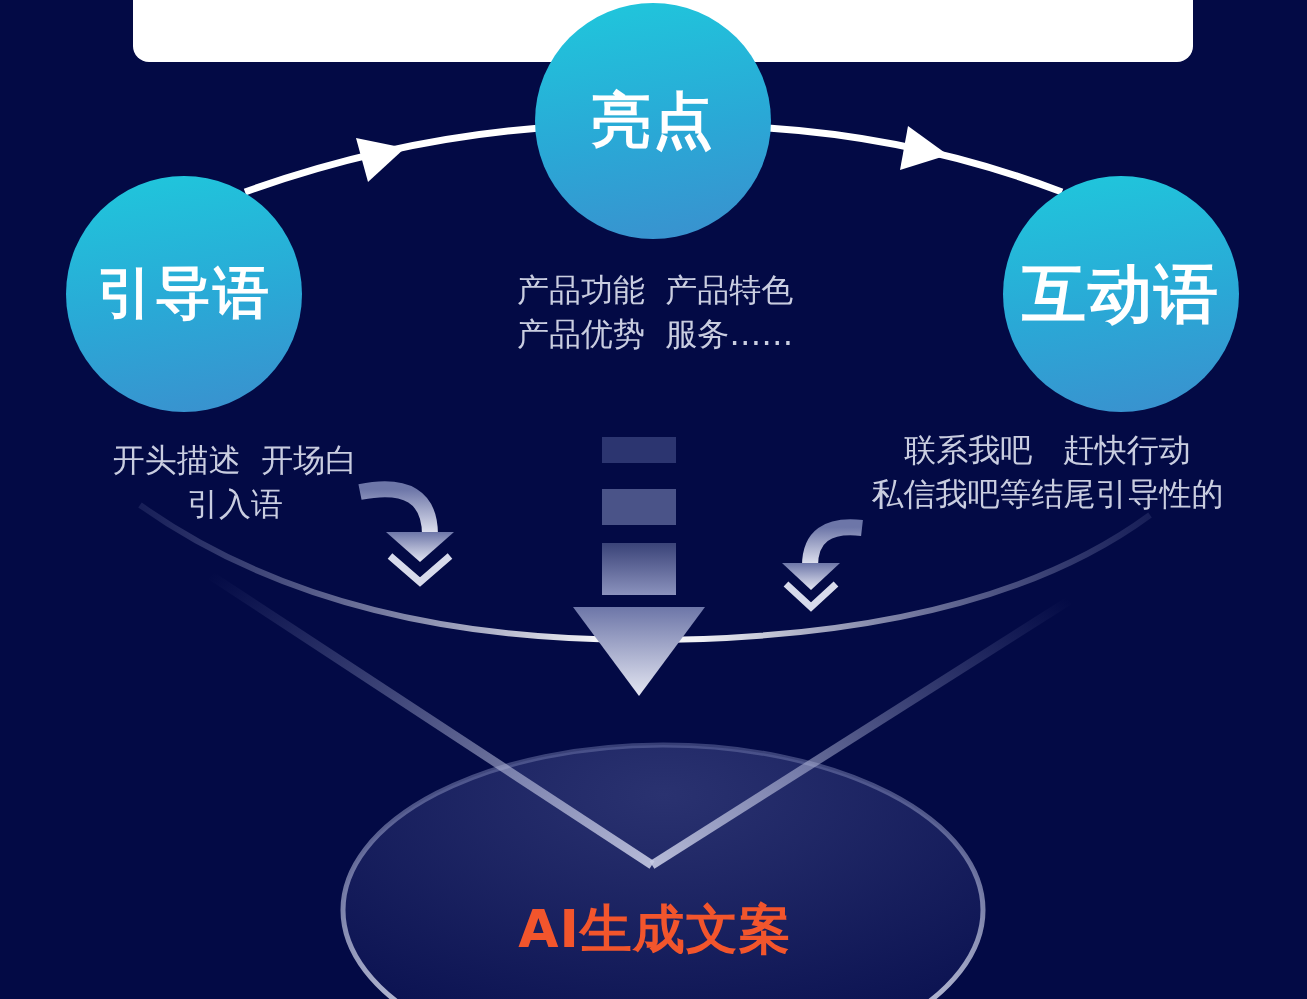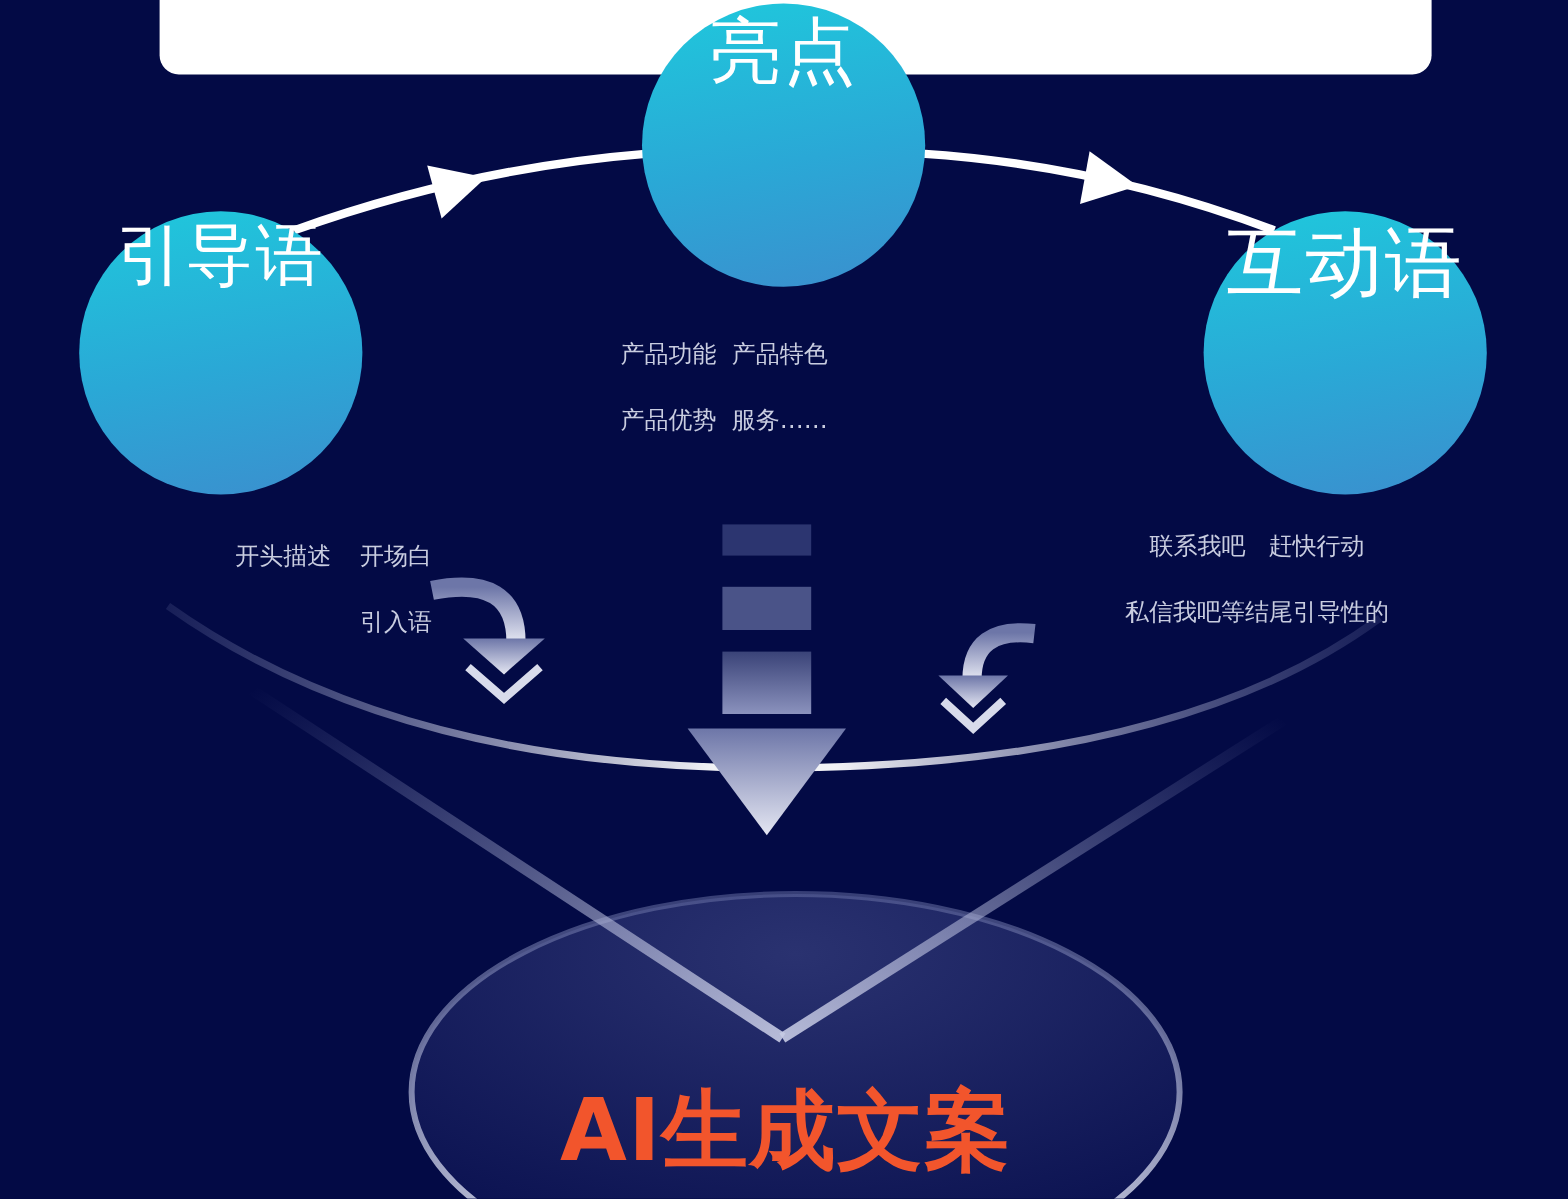--- a/index.html
+++ b/index.html
@@ -9,37 +9,37 @@
     font-family:"DejaVu Sans","Liberation Sans",sans-serif;
   }
   .top-card {
     position:absolute; left:133px; top:-20px; width:1060px; height:82px;
     background:#ffffff; border-radius:0 0 16px 16px;
   }
   svg.canvas { position:absolute; left:0; top:0; }
   .node {
     position:absolute; border-radius:50%;
     background:linear-gradient(170deg,#1fc8dc 0%,#2aa8d6 55%,#3b8fce 100%);
-    display:flex; justify-content:center;
-    color:#ffffff; font-weight:normal;
+    display:flex; align-items:center; justify-content:center;
+    color:#ffffff; font-weight:bold;
   }
   .node span { letter-spacing:2px; }
   .node-left  { left:66px;  top:176px; width:236px; height:236px; font-size:56px; }
   .node-mid   { left:535px; top:3px;   width:236px; height:236px; font-size:60px; }
   .node-right { left:1003px; top:176px; width:236px; height:236px; font-size:64px; }
   .desc {
-    position:absolute; color:#c9cde0; font-size:20px; line-height:55px;
+    position:absolute; color:#c9cde0; font-size:32px; line-height:44px;
     white-space:pre;
   }
   .desc-mid   { left:517px; top:268px; text-align:left; }
-  .desc-left  { left:110px; top:438px; width:250px; text-align:right;font-family:Liberation Mono, monospace; }
+  .desc-left  { left:110px; top:438px; width:250px; text-align:center; }
   .desc-right { left:870px; top:428px; width:355px; text-align:center; }
   .result {
     position:absolute; left:330px; top:895px; width:650px; text-align:center;
-    color:#f2552c; font-size:72px; font-weight:bold; letter-spacing:1px;
+    color:#f2552c; font-size:52px; font-weight:bold; letter-spacing:1px;
   }
 </style>
 </head>
 <body>
 
 <div class="top-card"></div>
 
 <svg class="canvas" width="1307" height="999" viewBox="0 0 1307 999">
   <defs>
     <linearGradient id="arcGrad" x1="0" y1="0" x2="1" y2="0">

